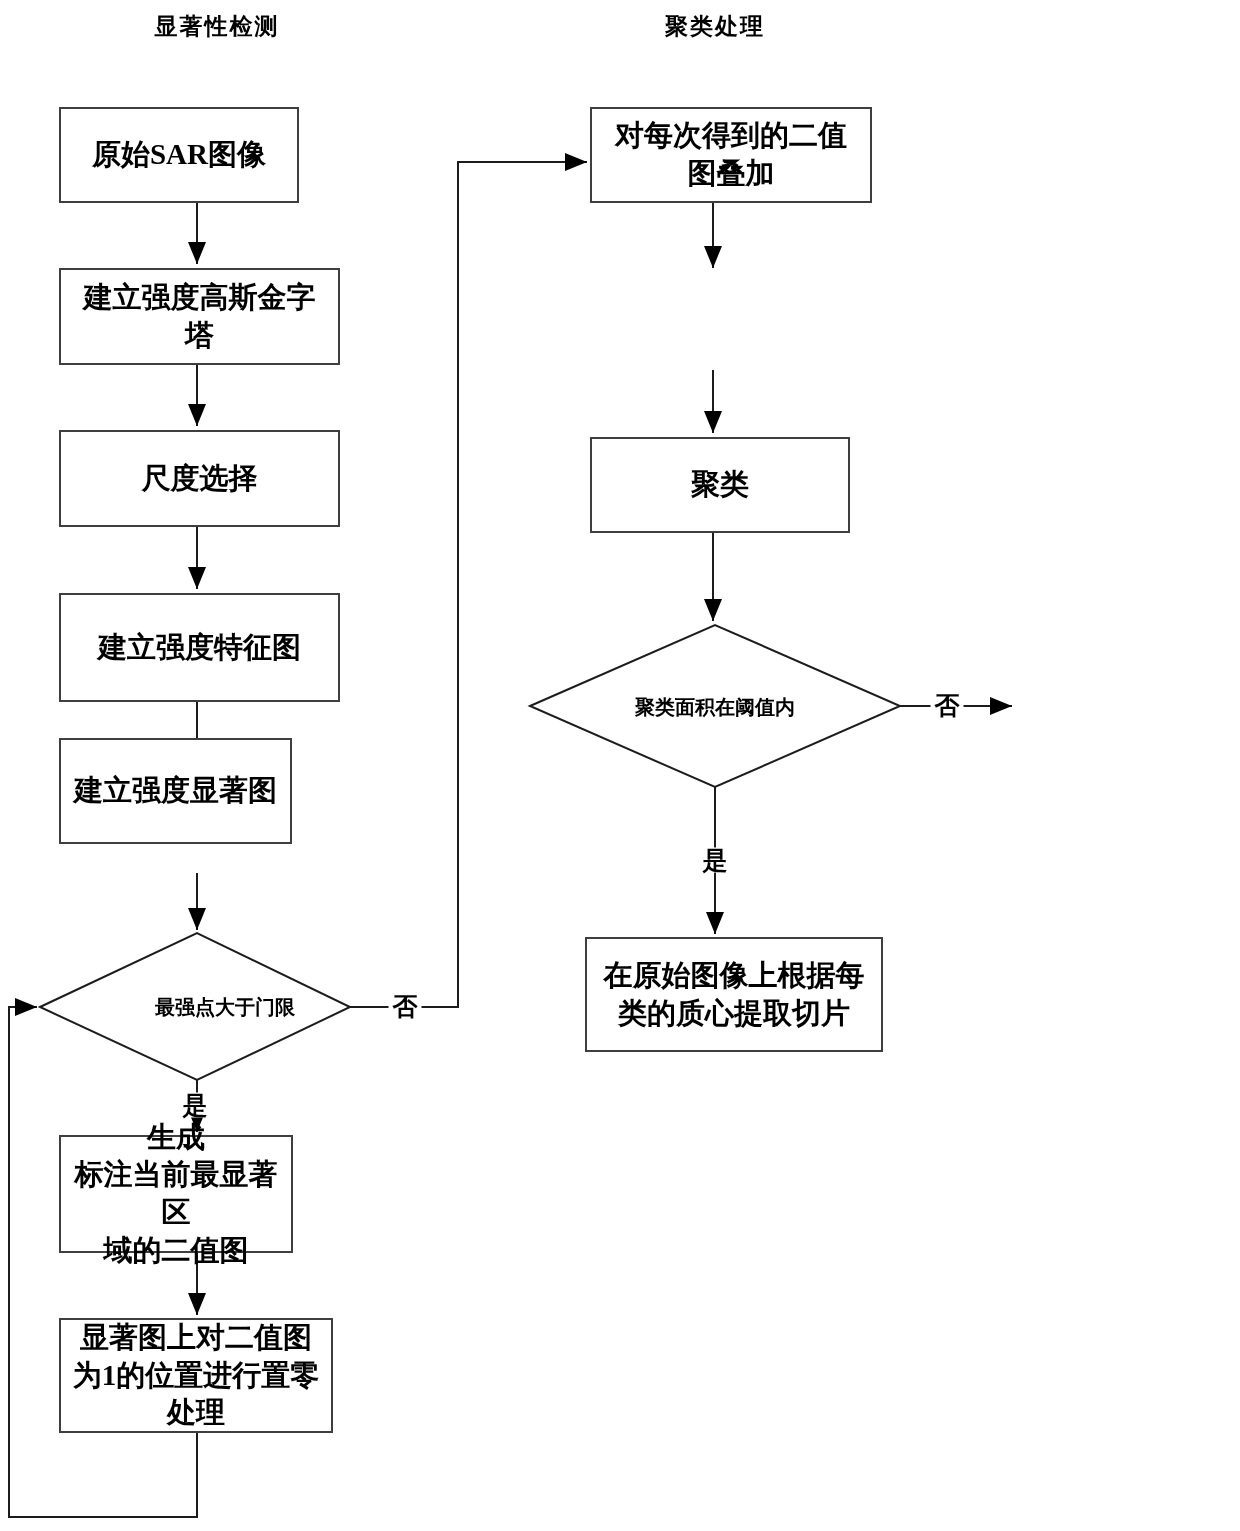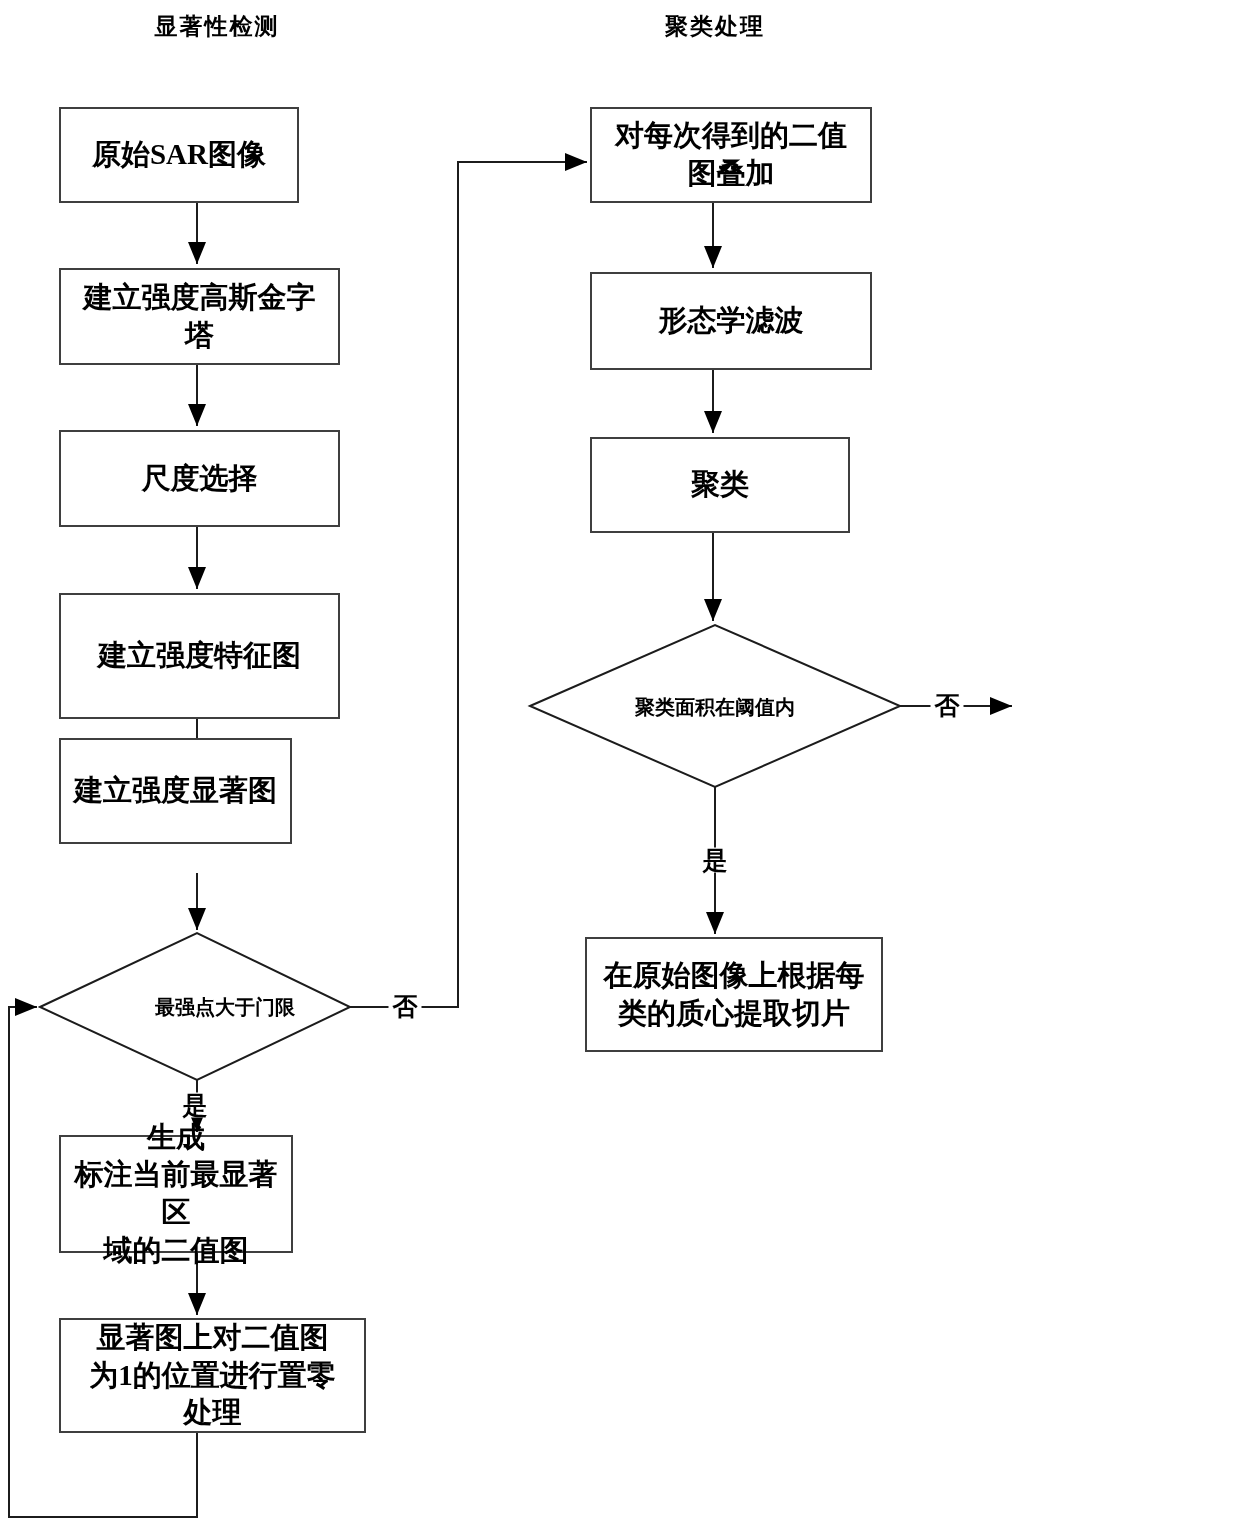--- a/index.html
+++ b/index.html
@@ -104,36 +104,35 @@
     <polygon class="decision" points="530,706 715,625 900,706 715,787"></polygon>
   </svg>
 
   <div class="hdr" style="left:217px; top:26px;">显著性检测</div>
   <div class="hdr" style="left:715px; top:26px;">聚类处理</div>
 
   <div class="node" style="left:59px; top:107px; width:240px; height:96px;">原始SAR图像</div>
   <div class="node" style="left:59px; top:268px; width:281px; height:97px;">建立强度高斯金字
 塔</div>
   <div class="node" style="left:59px; top:430px; width:281px; height:97px;">尺度选择</div>
-  <div class="node" style="left:59px; top:593px; width:281px; height:126px;">建立强度特征图</div>
+  <div class="node" style="left:59px; top:593px; width:281px; height:109px;">建立强度特征图</div>
   <div class="node" style="left:59px; top:738px; width:233px; height:106px;">建立强度显著图</div>
   <div class="dtext" style="left:197px; top:1007px;margin-left:28px;">最强点大于门限</div>
   <div class="node" style="left:59px; top:1135px; width:234px; height:118px;">生成
 标注当前最显著区
 域的二值图</div>
-  <div class="node" style="left:59px; top:1318px; width:307px; height:115px;">显著图上对二值图
+  <div class="node" style="left:59px; top:1318px; width:274px; height:115px;">显著图上对二值图
 为1的位置进行置零
 处理</div>
 
   <div class="edge-label" style="left:405px; top:1006px;">否</div>
   <div class="edge-label" style="left:195px; top:1105px;">是</div>
 
   <div class="node" style="left:590px; top:107px; width:282px; height:96px;">对每次得到的二值
 图叠加</div>
-  <div class="node" style="left:590px; top:272px; width:282px; height:98px;">形态学滤波</div>
   <div class="node" style="left:590px; top:437px; width:260px; height:96px;">聚类</div>
   <div class="dtext" style="left:715px; top:707px;">聚类面积在阈值内</div>
   <div class="node" style="left:585px; top:937px; width:298px; height:115px;">在原始图像上根据每
 类的质心提取切片</div>
 
   <div class="edge-label" style="left:947px; top:705px;">否</div>
   <div class="edge-label" style="left:715px; top:860px;">是</div>
 
 </div>
 

